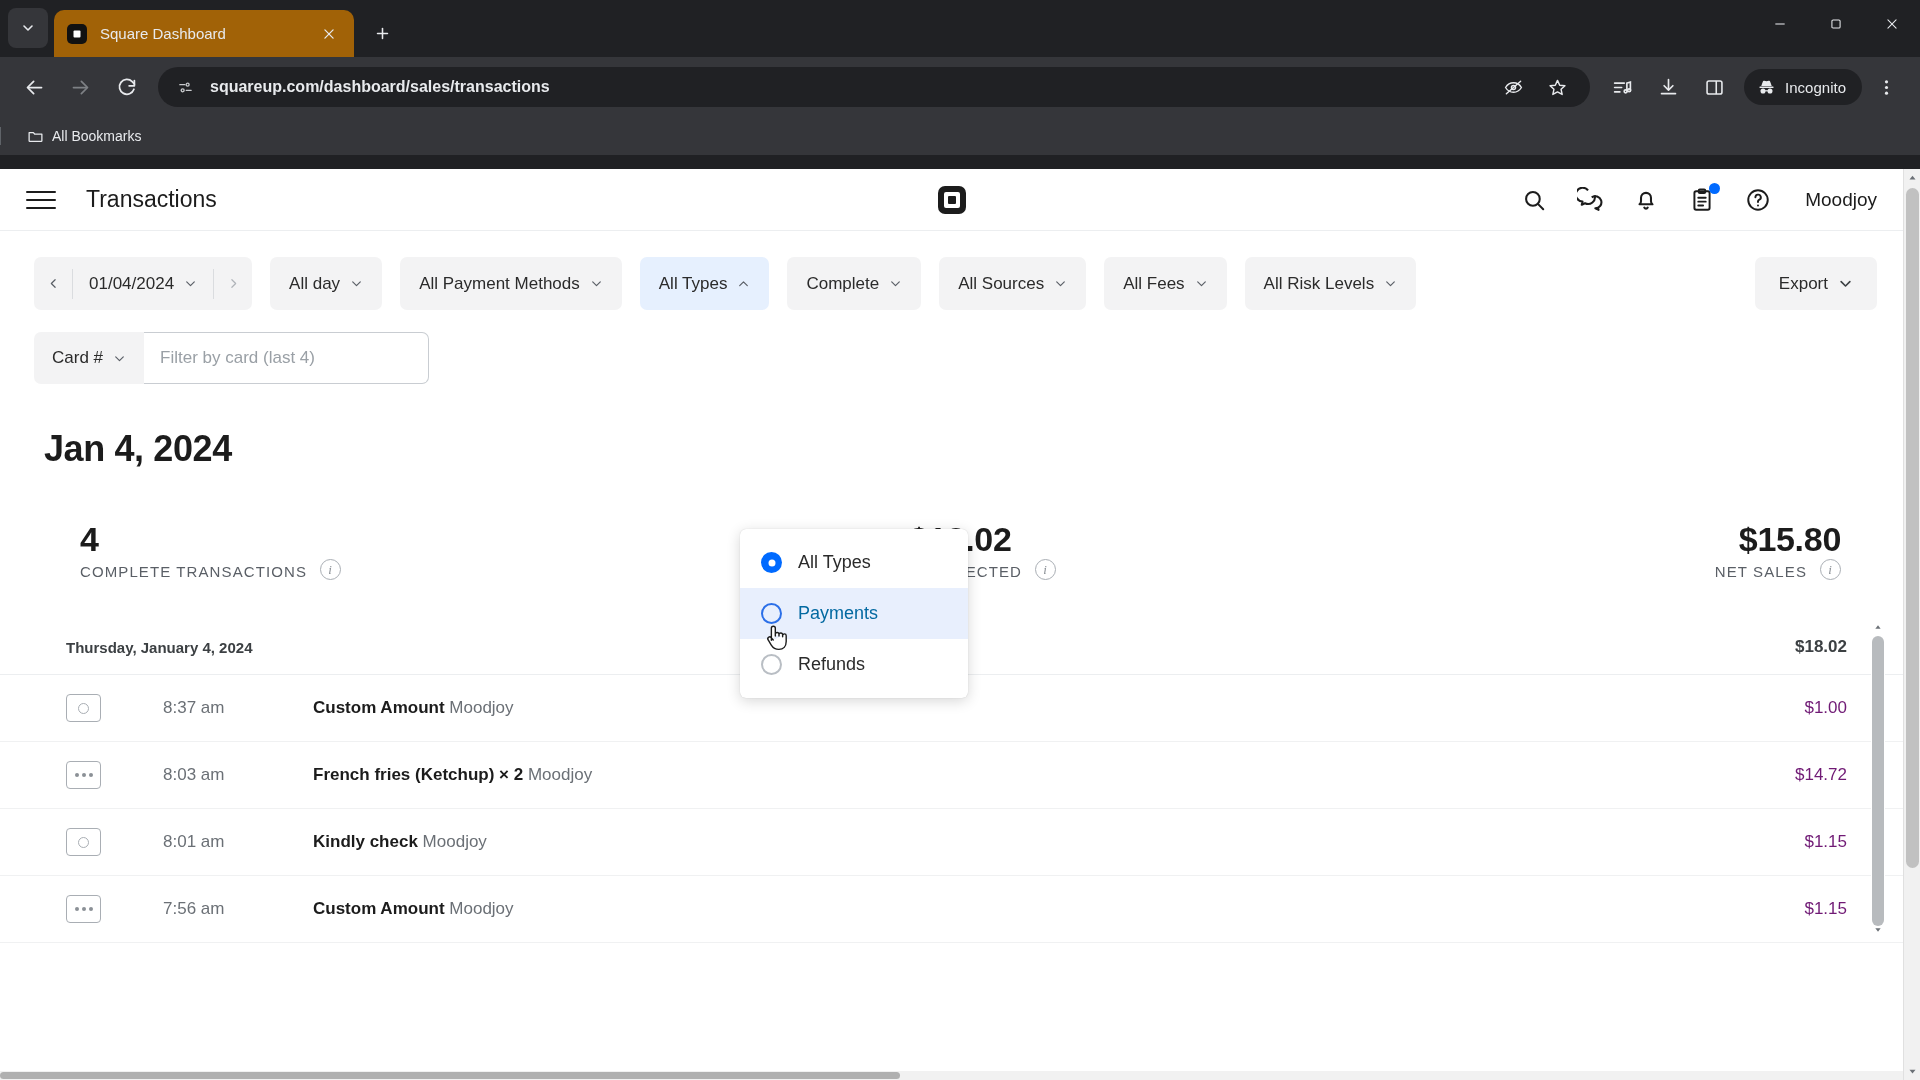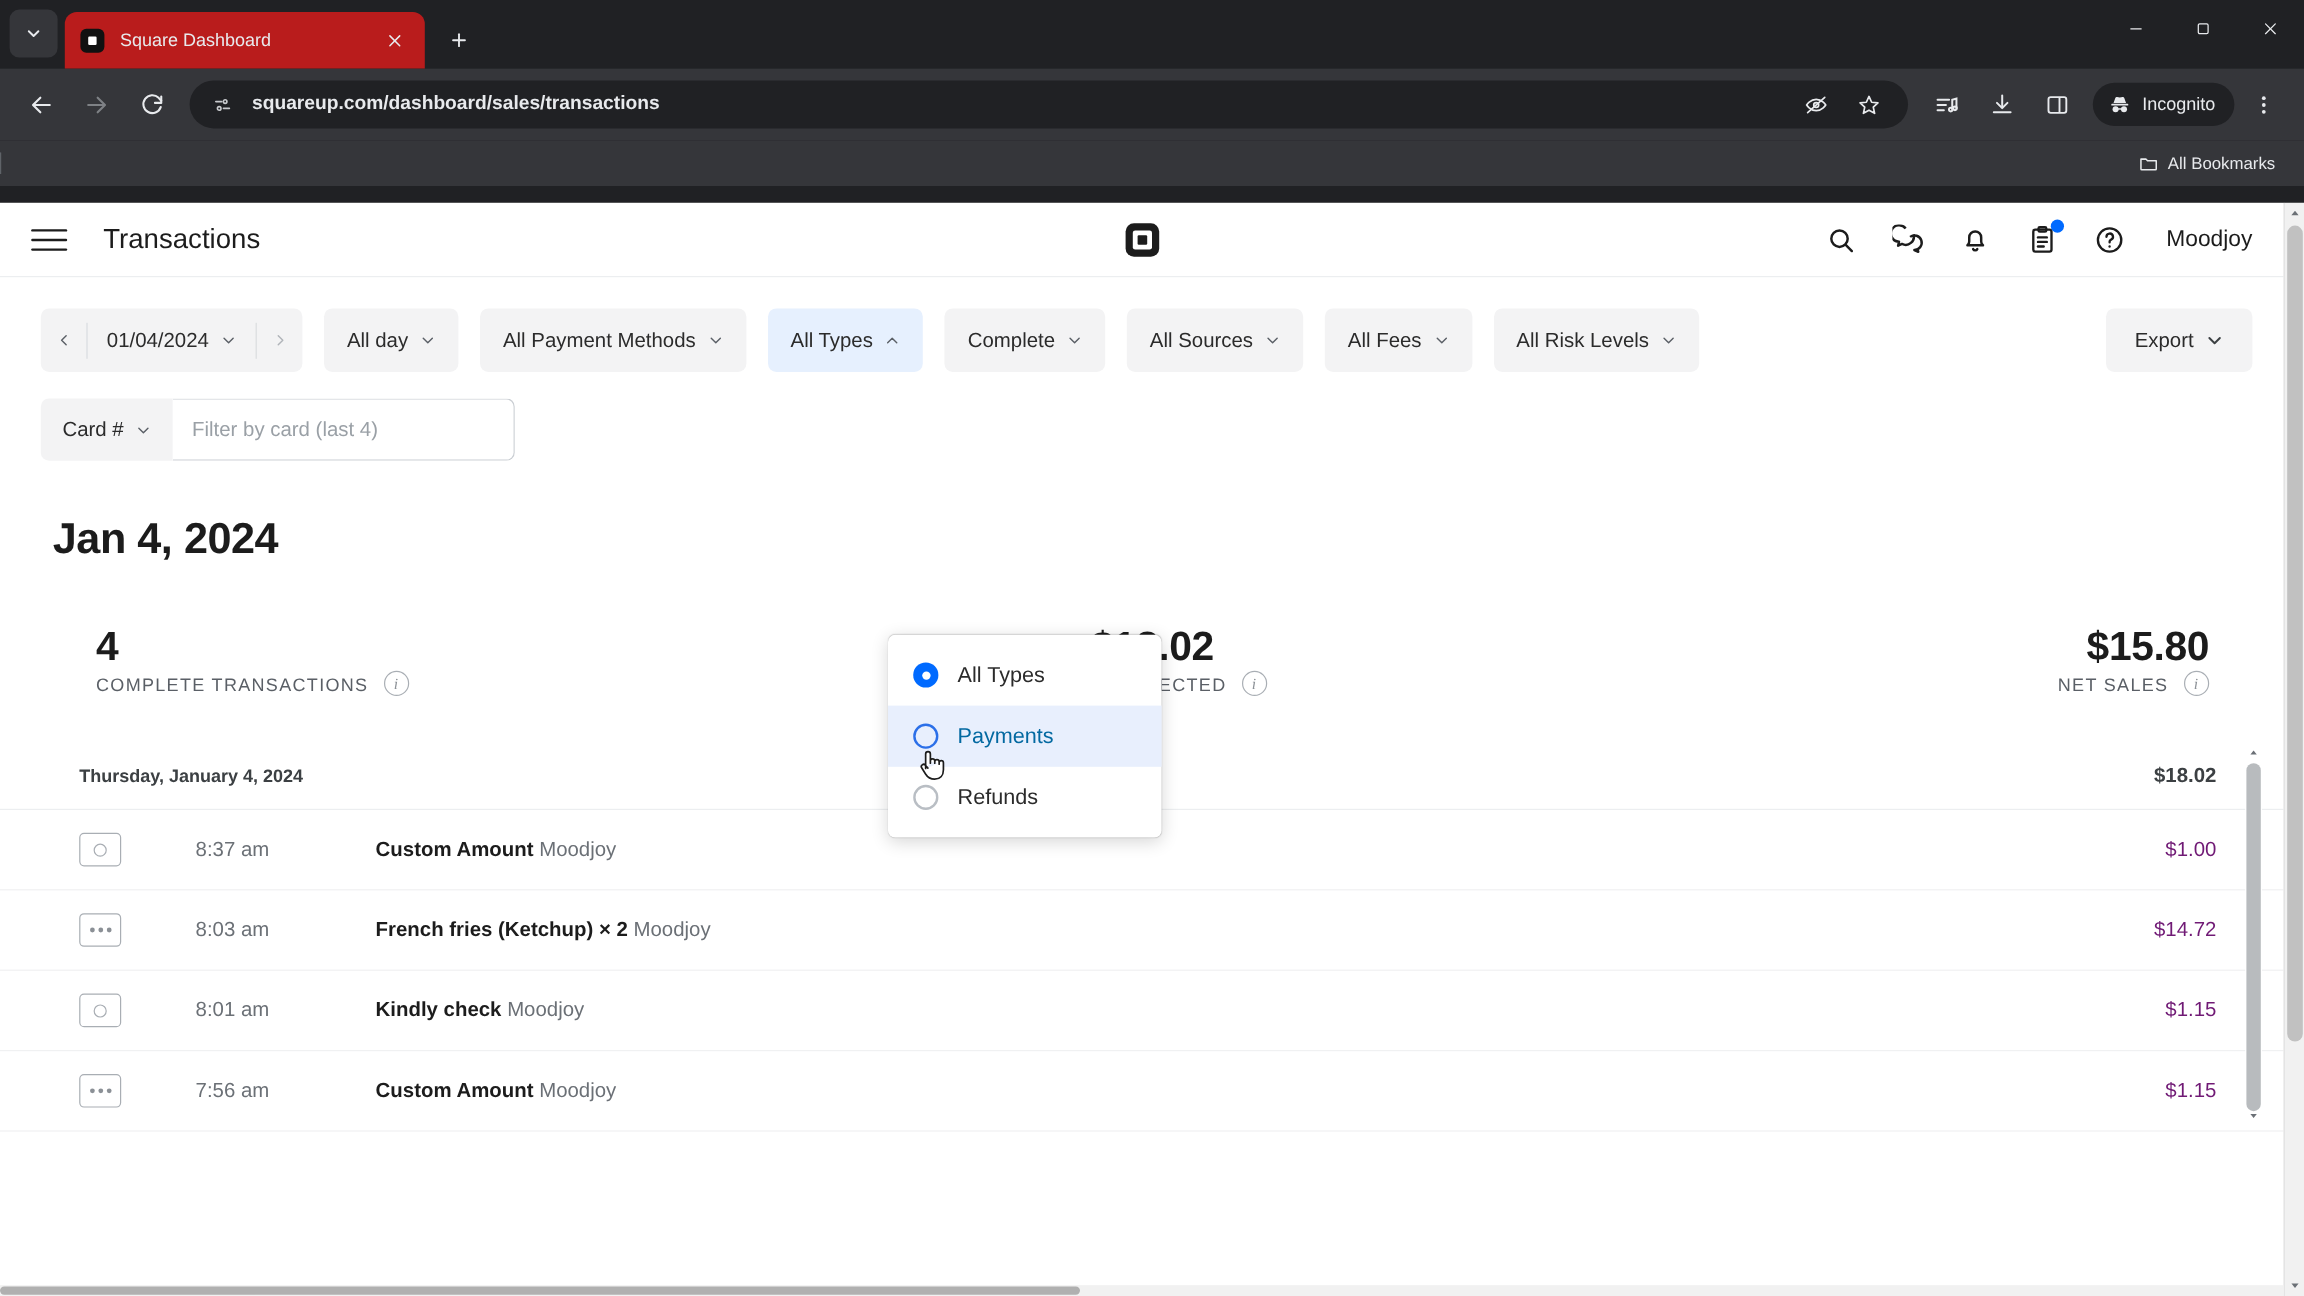--- a/index.html
+++ b/index.html
@@ -17,21 +17,21 @@
     height: 57px; background: #202124; display: flex; align-items: flex-end;
     padding-left: 8px; position: relative;
   }
   .tab-list-btn {
     width: 40px; height: 40px; margin-bottom: 9px; border-radius: 8px;
     background: #35363a; display:flex; align-items:center; justify-content:center;
     flex: 0 0 auto;
   }
   .tab-list-btn svg { width:16px; height:16px; }
   .tab {
-    height: 47px; width: 300px; background: #b91c1c;
+    height: 47px; width: 300px; background: #a16207;
     border-radius: 10px 10px 0 0; display:flex; align-items:center;
     padding: 0 12px; margin-left: 6px; position: relative;
   }
   .tab-fav {
     width: 22px; height: 22px; flex:0 0 auto; margin-right: 12px;
     display:flex; align-items:center; justify-content:center;
   }
   .sq-logo { width:20px; height:20px; background:#111; border-radius:5px; position:relative; }
   .sq-logo::after {
     content:""; position:absolute; left:50%; top:50%; transform:translate(-50%,-50%);
@@ -71,21 +71,21 @@
   .omni-right .tb-btn svg { width:19px;height:19px; }
   .incognito-pill {
     height:36px; background:#202124; border-radius:18px; display:flex; align-items:center;
     gap:9px; padding:0 16px 0 13px; flex:0 0 auto; margin-left:6px;
   }
   .incognito-pill span { color:#e8eaed; font-size:15px; white-space:nowrap;}
   .incognito-pill svg { width:19px; height:19px; }
 
   .bookmarkbar {
     height: 38px; background:#35363a; display:flex; align-items:center;
-    justify-content:space-between; padding-right:16px; gap:10px;
+    justify-content:flex-start; padding-right:16px; gap:10px;
   }
   .bm-sep { width:1px; height:18px; background:#5f6368; margin-right:8px;}
   .bm-item { display:flex; align-items:center; gap:8px; color:#e8eaed; font-size:14px; padding:4px 8px; border-radius:4px;}
   .bm-item svg{ width:17px;height:17px;}
 
   
   .page {
     position:absolute; left:0; top:169px; width:1920px; height:911px;
     background:#fff; overflow:hidden;
   }

